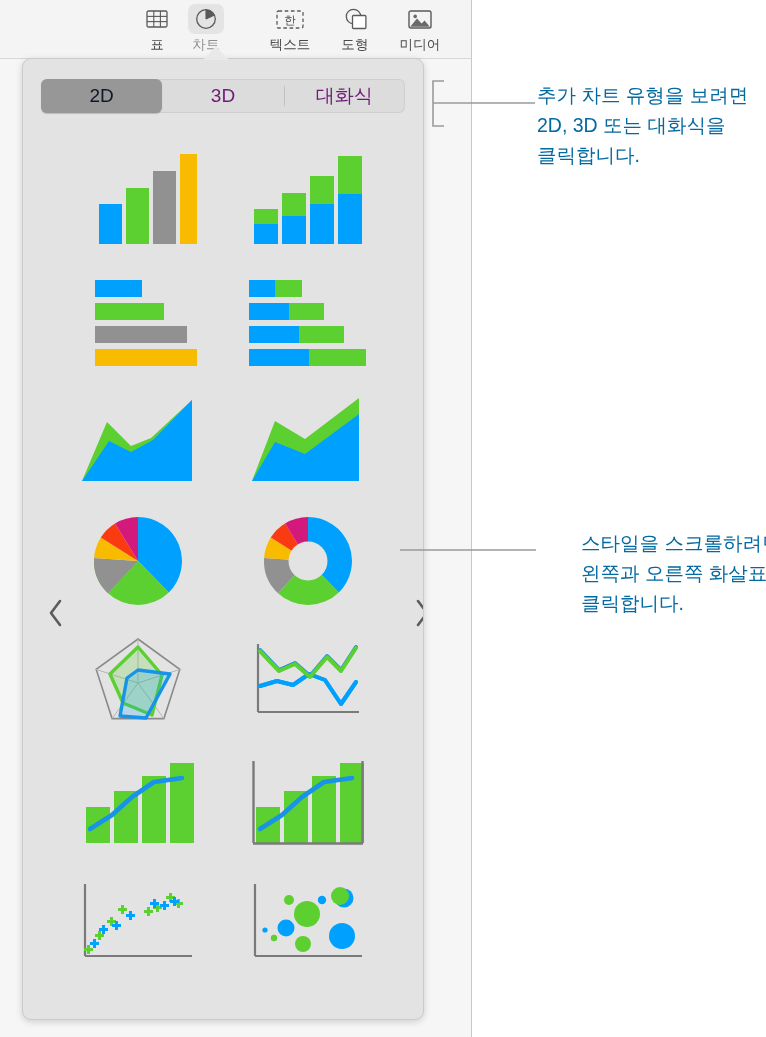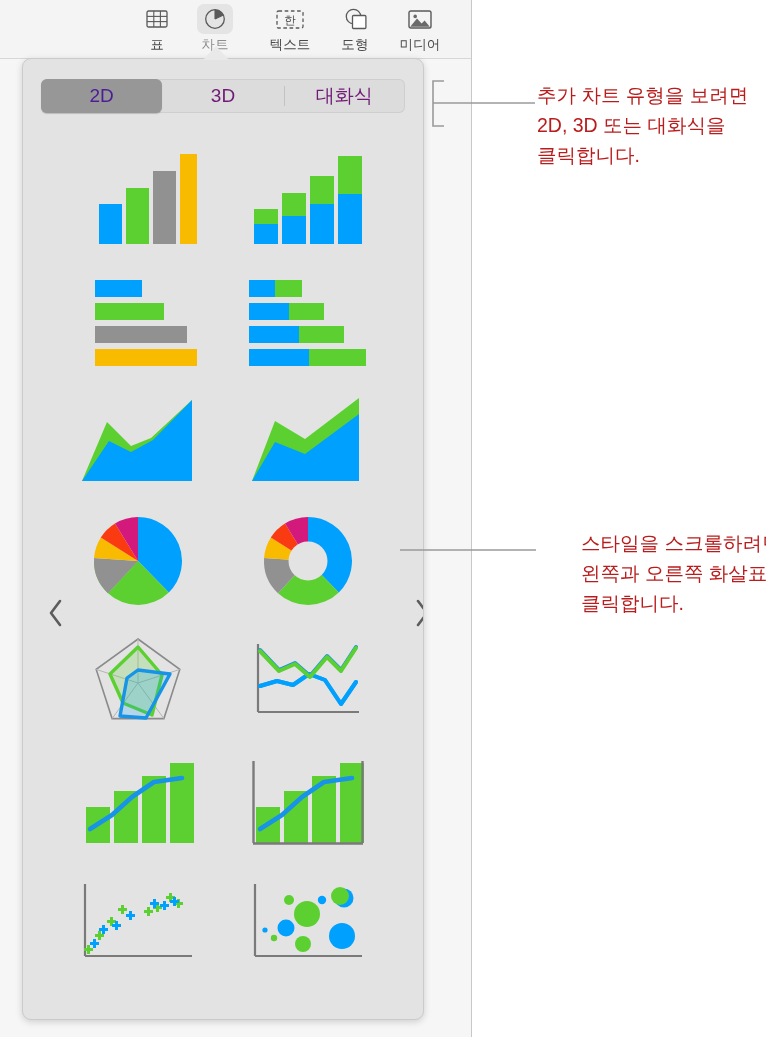--- a/index.html
+++ b/index.html
@@ -56,21 +56,21 @@
   .seg{
     width:100%;height:100%;border-radius:6px;background:#dcdcdc;
     display:flex;align-items:stretch;
     box-shadow:inset 0 0 0 1px #cfcfcf;
   }
   .seg-btn{
     flex:1;display:flex;align-items:center;justify-content:center;
     font-size:19px;color:#701a75;position:relative;
   }
   .seg-btn.active{
-    background:#979797;color:#4c1d95;border-radius:6px;
+    background:#979797;color:#0f172a;border-radius:6px;
     box-shadow:0 1px 1px rgba(0,0,0,.18);
   }
   .seg-btn.divider:before{
     content:"";position:absolute;left:0;top:7px;height:20px;width:1px;background:#c2c2c2;
   }
   
   .thumb-grid{
     position:absolute;left:30px;top:78px;width:340px;height:848px;
     display:grid;grid-template-columns:1fr 1fr;grid-template-rows:repeat(7,1fr);
   }
@@ -80,21 +80,21 @@
   .thumb svg{display:block;}
   
   .nav-arrow{
     position:absolute;top:528px;width:38px;height:52px;
     display:flex;align-items:center;justify-content:center;
   }
   .nav-left{left:14px;}
   .nav-right{left:380px;}
   
   .callout{
-    position:absolute;font-size:19.5px;line-height:30px;color:#b91c1c;
+    position:absolute;font-size:19.5px;line-height:30px;color:#0369a1;
     white-space:pre-line;
   }
   .callout-1{left:537px;top:80px;width:224px;}
   .callout-2{left:537px;top:528px;width:224px;margin-left:44px;}
   .leader{position:absolute;}
   .leader line,.leader path{stroke:#9a9a9a;stroke-width:1.6px;fill:none;}
 </style>
 </head>
 <body>
 
@@ -110,21 +110,21 @@
         <rect x="1" y="1" width="20" height="16" rx="1.5" fill="none" stroke="#5a5a5a" stroke-width="1.3"></rect>
         <line x1="1" y1="6.4" x2="21" y2="6.4" stroke="#5a5a5a" stroke-width="1.1"></line>
         <line x1="1" y1="11.6" x2="21" y2="11.6" stroke="#5a5a5a" stroke-width="1.1"></line>
         <line x1="7.8" y1="1" x2="7.8" y2="17" stroke="#5a5a5a" stroke-width="1.1"></line>
         <line x1="14.4" y1="1" x2="14.4" y2="17" stroke="#5a5a5a" stroke-width="1.1"></line>
       </svg>
     </div>
     <div class="tb-label">표</div>
   </div>
 
-  <div class="tb-item selected" style="left:183px;">
+  <div class="tb-item selected" style="left:174px;">
     <div class="tb-iconbox">
       <svg width="22" height="22" viewBox="0 0 22 22">
         <circle cx="11" cy="11" r="9.3" fill="none" stroke="#5a5a5a" stroke-width="1.3"></circle>
         <path d="M11 11 L11 1.7 A9.3 9.3 0 0 1 19.4 7.0 Z" fill="#5a5a5a"></path>
         <line x1="11" y1="11" x2="11" y2="1.7" stroke="#5a5a5a" stroke-width="1.1"></line>
         <line x1="11" y1="11" x2="19.4" y2="7.0" stroke="#5a5a5a" stroke-width="1.1"></line>
       </svg>
     </div>
     <div class="tb-label">차트</div>
   </div>

